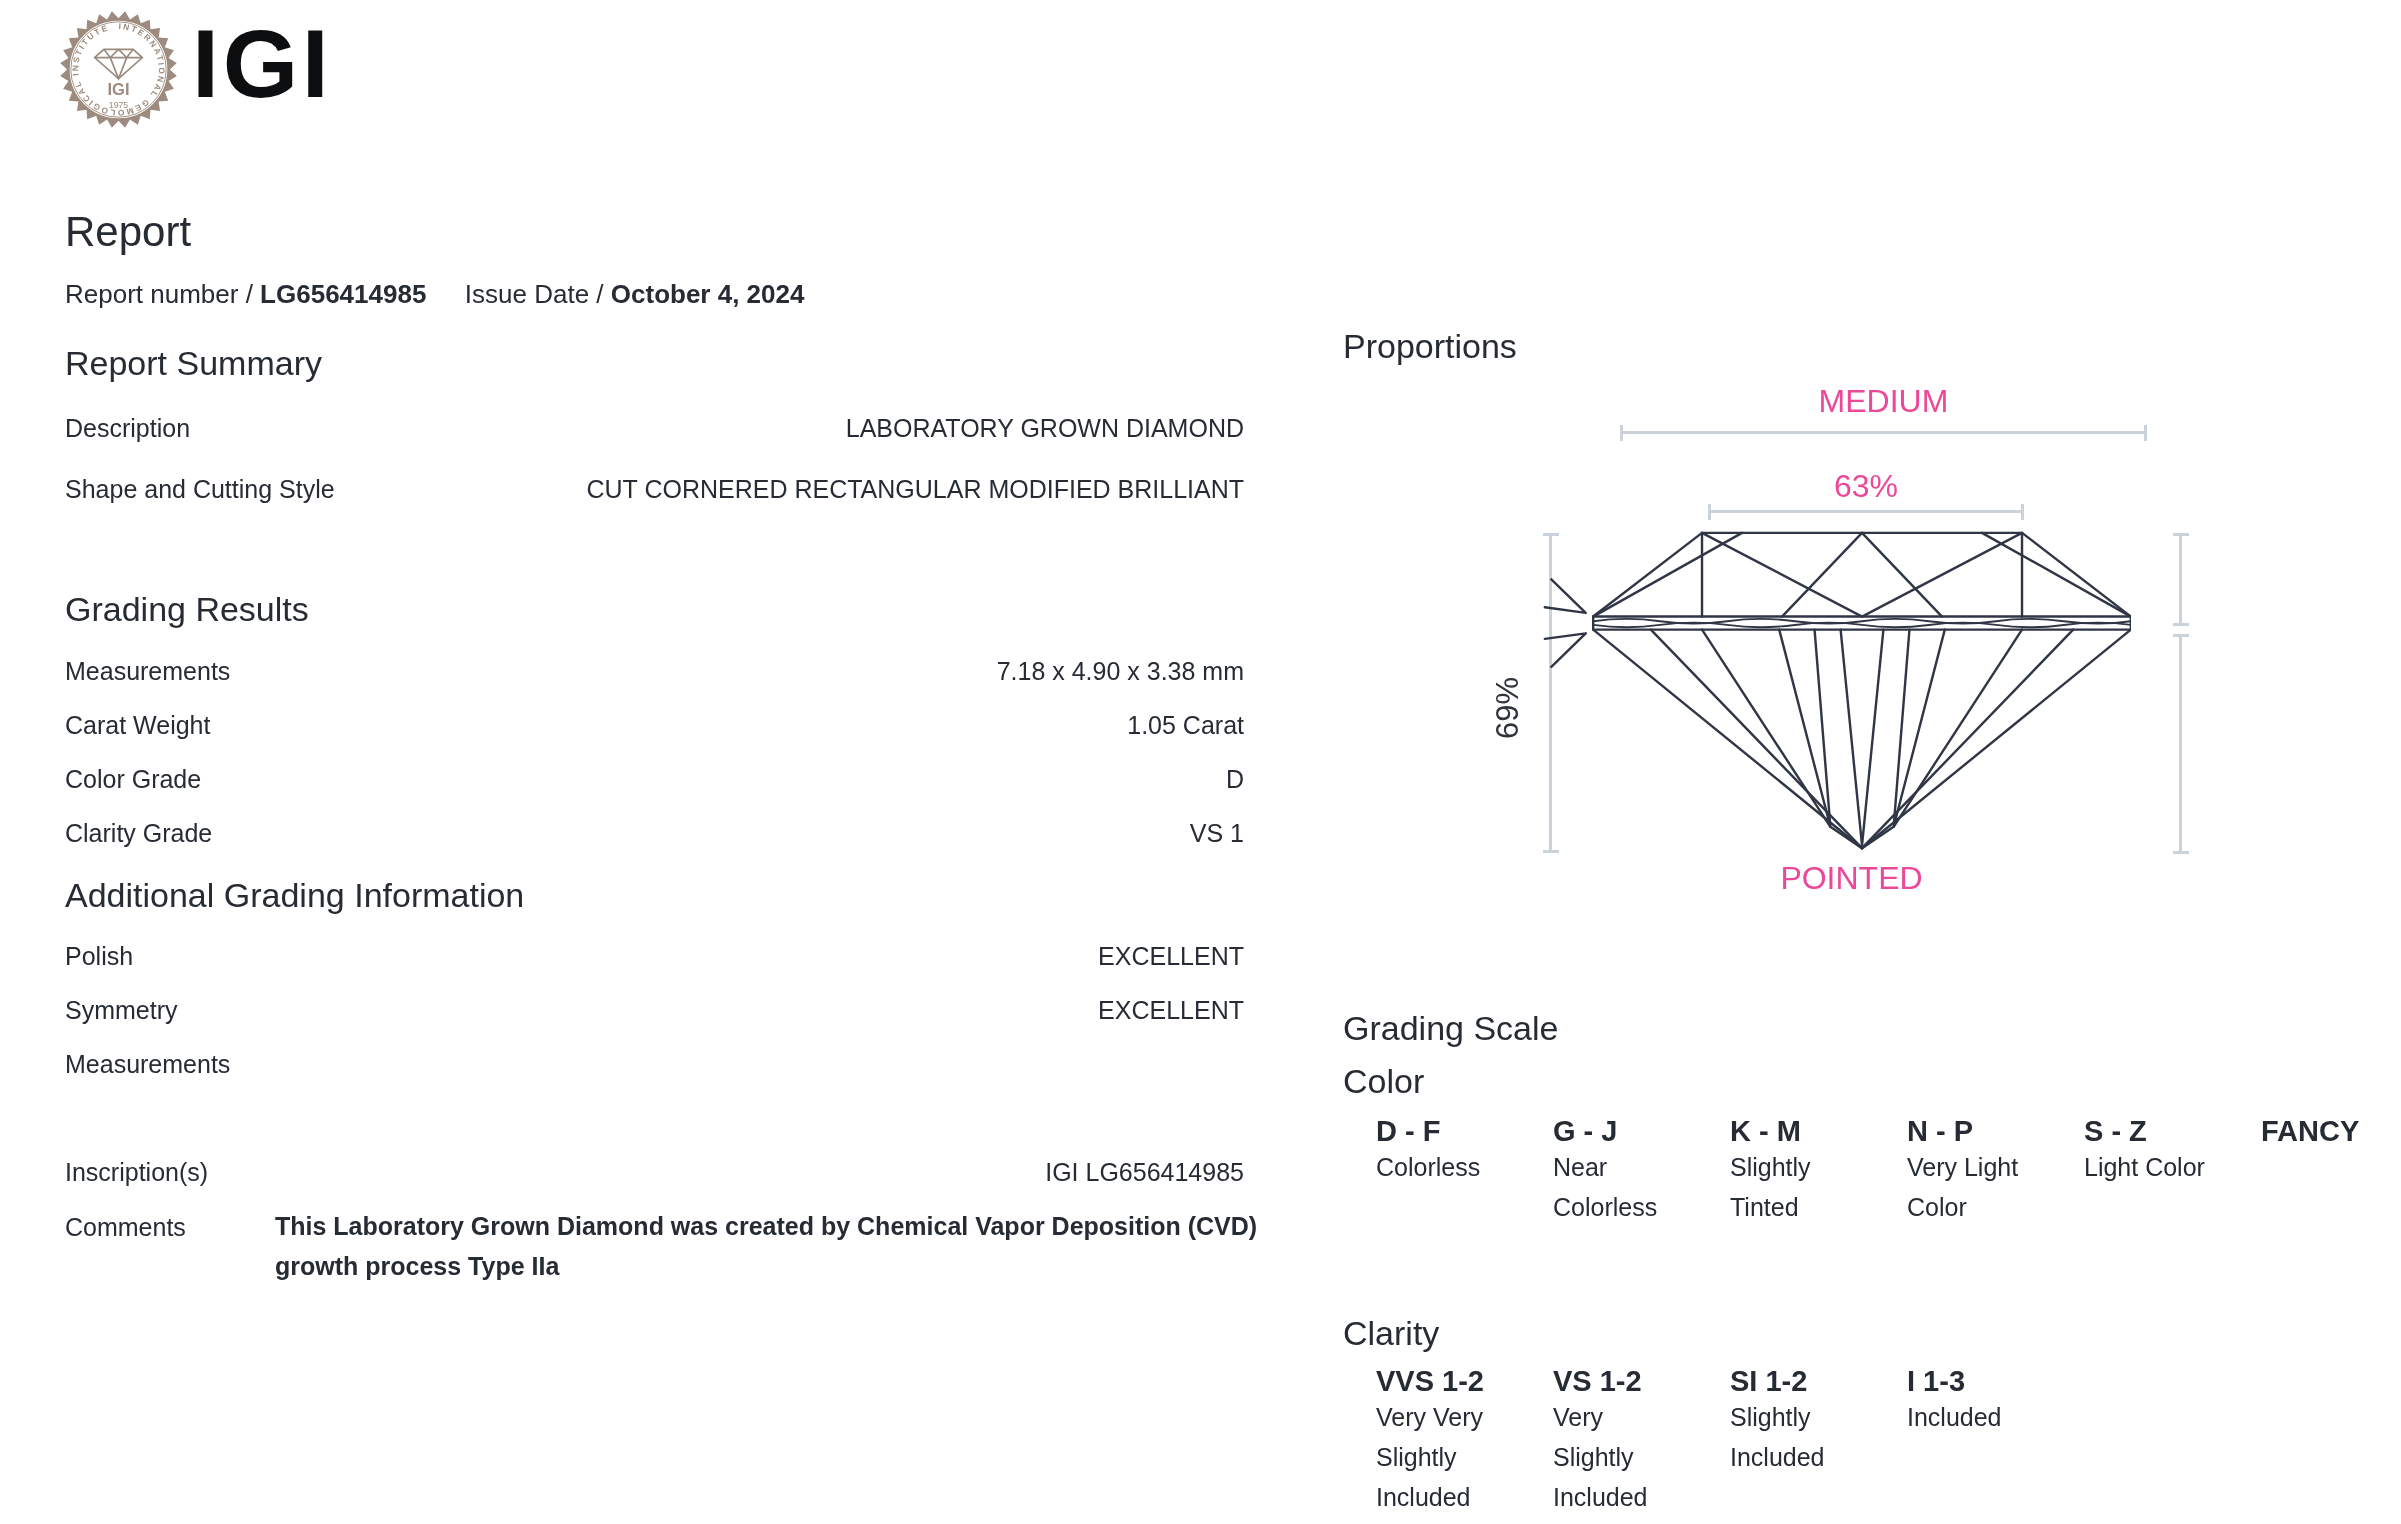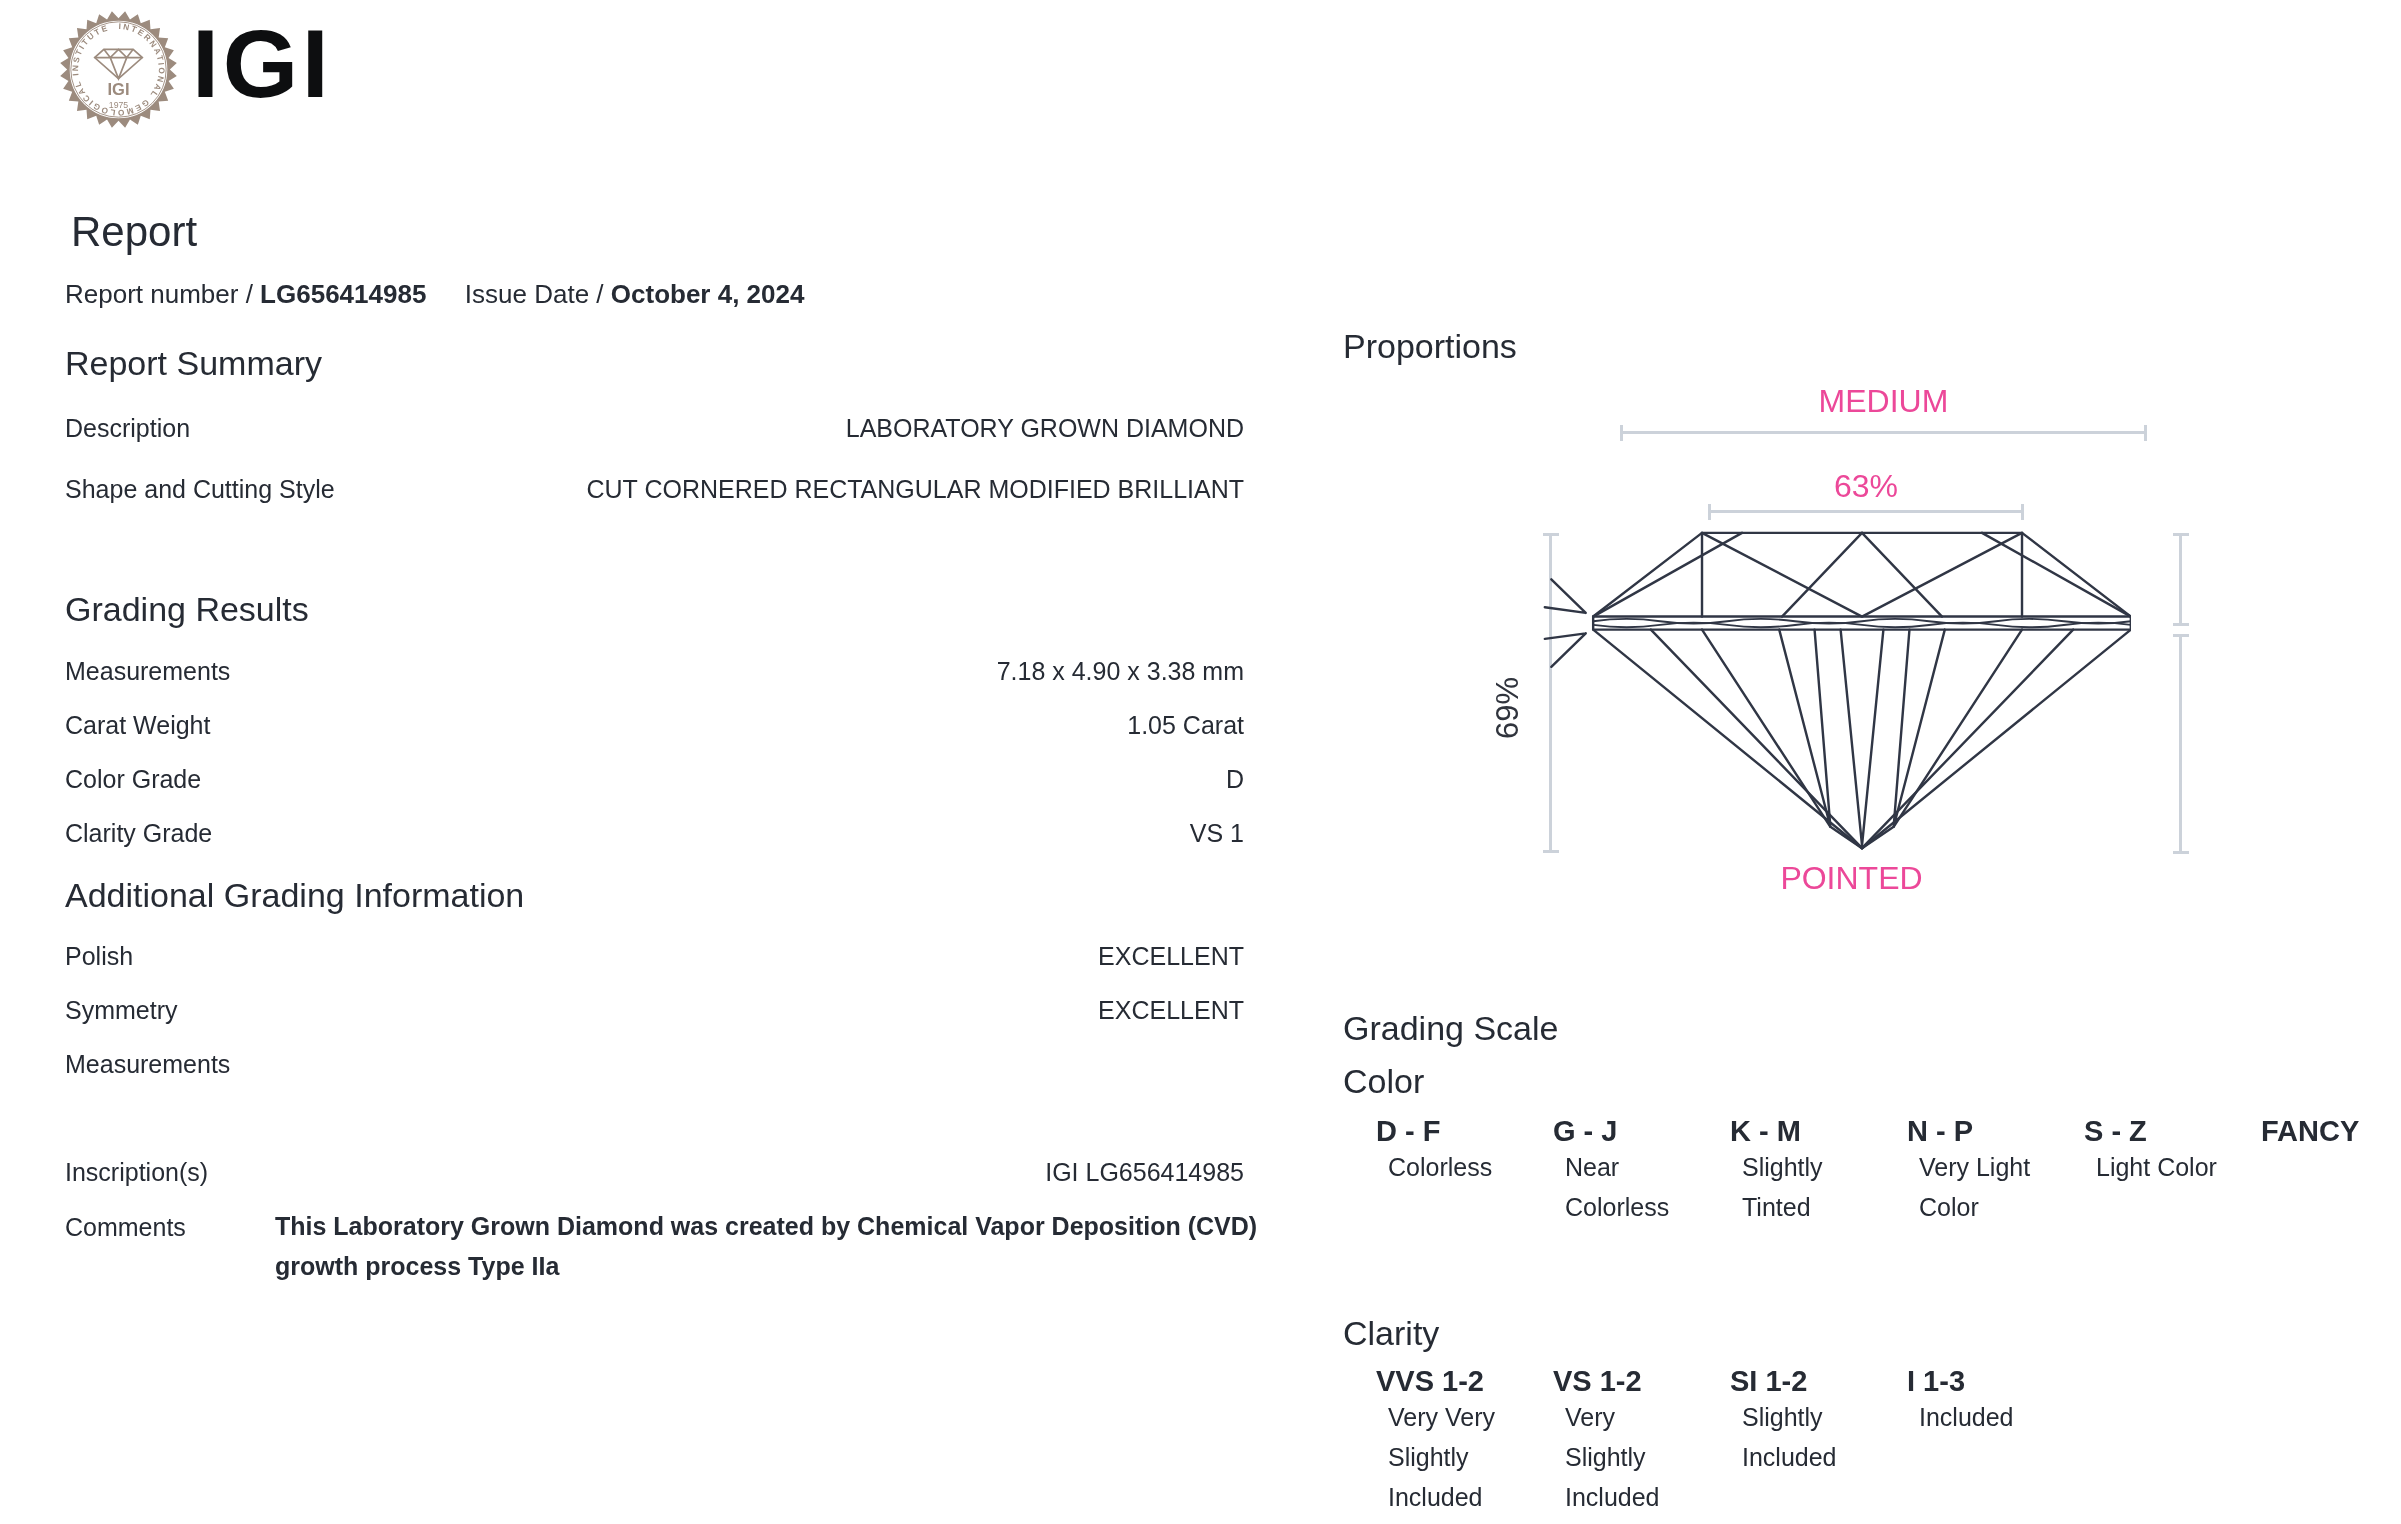--- a/index.html
+++ b/index.html
@@ -16,21 +16,21 @@
 
   
   .seal-svg { position:absolute; left:58px; top:9.3px; width:121px; height:121px; }
   .wordmark {
     position:absolute; left:192px; top:13px;
     font-size:97px; font-weight:600; letter-spacing:3.7px; color:#0d0e10;
     line-height:1.05;
   }
 
   
-  .report-title { left:71px; top:208px; font-size:42px; font-weight:500; }
+  .report-title { left:65px; top:208px; font-size:42px; font-weight:500; }
   .report-meta  { left:65px; top:279px; font-size:26px; }
   .report-meta .b { font-weight:700; }
   .meta-gap { display:inline-block; width:24px; }
 
   .sec-heading { left:65px; font-size:34px; font-weight:400; line-height:41px; }
 
   .kv {
     position:absolute; left:65px; width:1179px;
     display:flex; justify-content:space-between; align-items:baseline;
     font-size:25px; line-height:34px;
@@ -60,21 +60,21 @@
     position:absolute; left:1457px; top:652px; width:102px; height:112px;
     display:flex; align-items:center; justify-content:center;
   }
   .depth-label-wrap span { transform:rotate(-90deg); font-size:31px; color:#30343d; white-space:nowrap; }
   .diamond-svg { position:absolute; left:1500px; top:531px; width:631px; height:320px; }
 
   
   .scale-grid { position:absolute; left:1376px; display:grid; grid-auto-flow:column; }
   .scale-col  { width:177px; }
   .scale-col .grade { font-size:29px; font-weight:700; height:32px; }
-  .scale-col .gl    { font-size:25px; font-weight:400; height:40px; line-height:40px;margin-left:12px; }
+  .scale-col .gl    { font-size:25px; font-weight:400; height:40px; line-height:40px; }
   .scale-col .gl:first-of-type { margin-top:11.2px; }
 </style>
 </head>
 <body>
 
 <div class="page">
 
   <svg class="seal-svg" viewBox="0 0 132 132">
     <polygon id="seal-burst" fill="#9c8b7e" points="122.0,66.0 129.6,73.2 120.6,78.5 126.4,87.1 116.5,90.3 120.2,100.1 109.8,100.9 111.3,111.3 100.9,109.8 100.1,120.2 90.3,116.5 87.1,126.4 78.5,120.6 73.2,129.6 66.0,122.0 58.8,129.6 53.5,120.6 44.9,126.4 41.7,116.5 31.9,120.2 31.1,109.8 20.7,111.3 22.2,100.9 11.8,100.1 15.5,90.3 5.6,87.1 11.4,78.5 2.4,73.2 10.0,66.0 2.4,58.8 11.4,53.5 5.6,44.9 15.5,41.7 11.8,31.9 22.2,31.1 20.7,20.7 31.1,22.2 31.9,11.8 41.7,15.5 44.9,5.6 53.5,11.4 58.8,2.4 66.0,10.0 73.2,2.4 78.5,11.4 87.1,5.6 90.3,15.5 100.1,11.8 100.9,22.2 111.3,20.7 109.8,31.1 120.2,31.9 116.5,41.7 126.4,44.9 120.6,53.5 129.6,58.8"></polygon>
     <circle cx="66" cy="66" r="54" fill="#ffffff" stroke="#9c8b7e" stroke-width="1.5"></circle>

